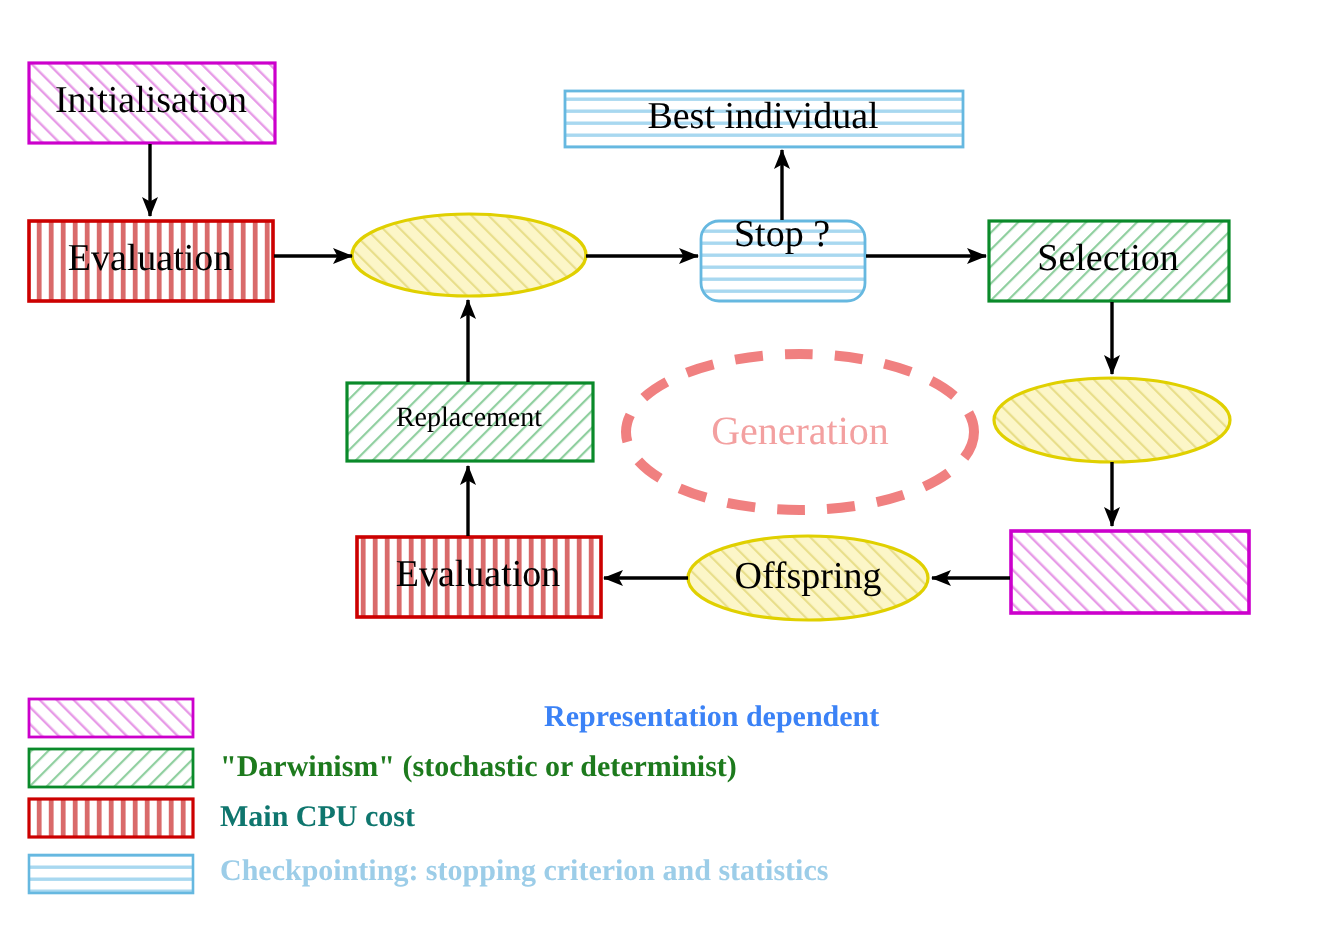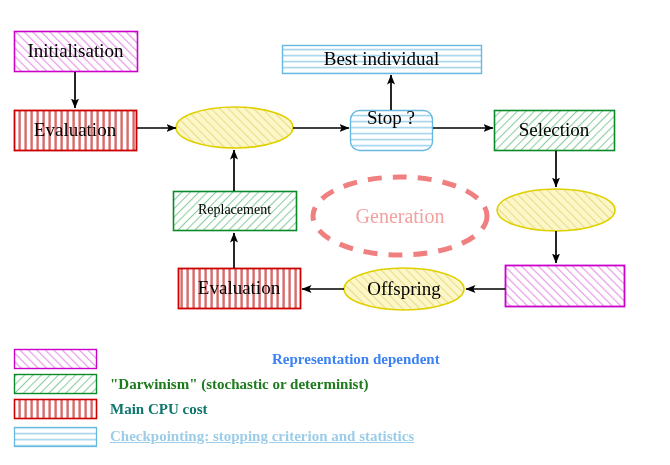--- a/index.html
+++ b/index.html
@@ -168,15 +168,15 @@
   <div class="node-label small" style="left:173px; top:191px; width:123px; height:39px;">Replacement</div>
 
   <div class="node-label gen" style="left:313px; top:177px; width:174px; height:78px;">Generation</div>
 
   <div class="legend-text lt-gold" style="left:272px; top:351px;">Representation dependent</div>
 
   <div class="legend-text lt-green" style="left:110px; top:376px;">"Darwinism" (stochastic or determinist)</div>
 
   <div class="legend-text lt-red" style="left:110px; top:401px;">Main CPU cost</div>
 
-  <div class="legend-text lt-blue" style="left:110px; top:428px;text-decoration:underline;">Checkpointing: stopping criterion and statistics</div>
+  <div class="legend-text lt-blue" style="left:110px; top:428px;">Checkpointing: stopping criterion and statistics</div>
 
 </div>
 
 </body></html>

